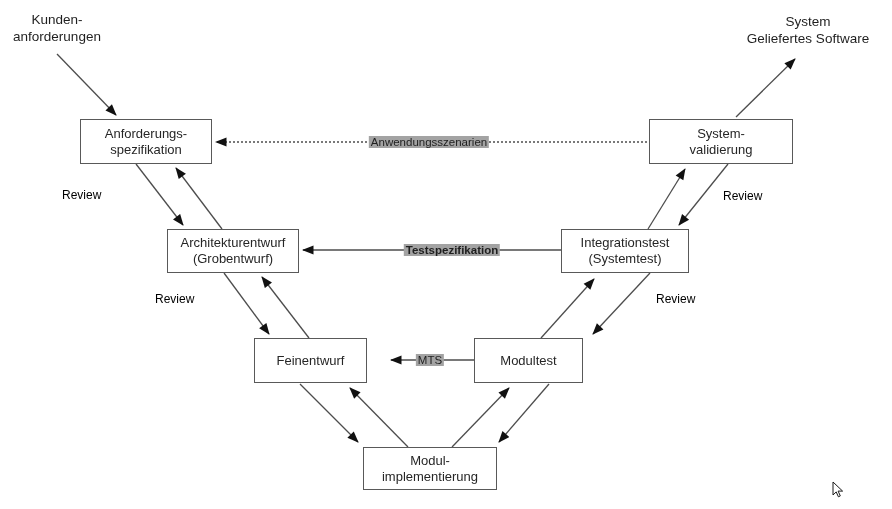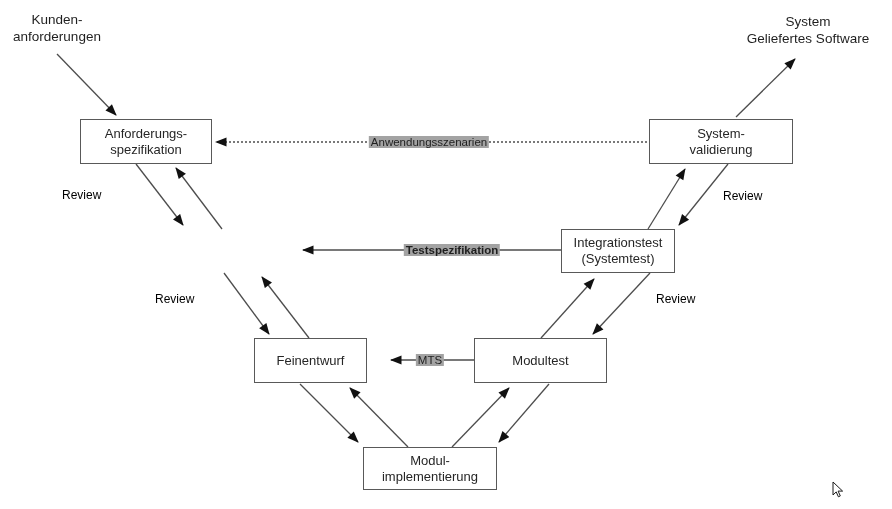--- a/index.html
+++ b/index.html
@@ -74,28 +74,32 @@
   </div>
 
   <div class="node" style="left:80px; top:119px; width:132px; height:45px;">
     <span class="ln">Anforderungs-</span>
     <span class="ln">spezifikation</span>
   </div>
   <div class="node" style="left:649px; top:119px; width:144px; height:45px;align-items:center;">
     <span class="ln">System-</span>
     <span class="ln">validierung</span>
   </div>
-  <div class="node" style="left:561px; top:229px; width:114px; height:44px;">
+  <div class="node" style="left:167px; top:229px; width:132px; height:44px;">
+    <span class="ln">Architekturentwurf</span>
+    <span class="ln">(Grobentwurf)</span>
+  </div>
+  <div class="node" style="left:561px; top:229px; width:128px; height:44px;">
     <span class="ln">Integrationstest</span>
     <span class="ln">(Systemtest)</span>
   </div>
   <div class="node" style="left:254px; top:338px; width:113px; height:45px;">
     <span class="ln">Feinentwurf</span>
   </div>
-  <div class="node" style="left:474px; top:338px; width:133px; height:45px;">
+  <div class="node" style="left:474px; top:338px; width:109px; height:45px;">
     <span class="ln">Modultest</span>
   </div>
   <div class="node" style="left:363px; top:447px; width:134px; height:43px;">
     <span class="ln">Modul-</span>
     <span class="ln">implementierung</span>
   </div>
 
   <div class="connlabel" style="left:429px; top:142px;">Anwendungsszenarien</div>
   <div class="connlabel" style="left:452px; top:250px;font-weight:bold;">Testspezifikation</div>
   <div class="connlabel" style="left:430px; top:360px;">MTS</div>

